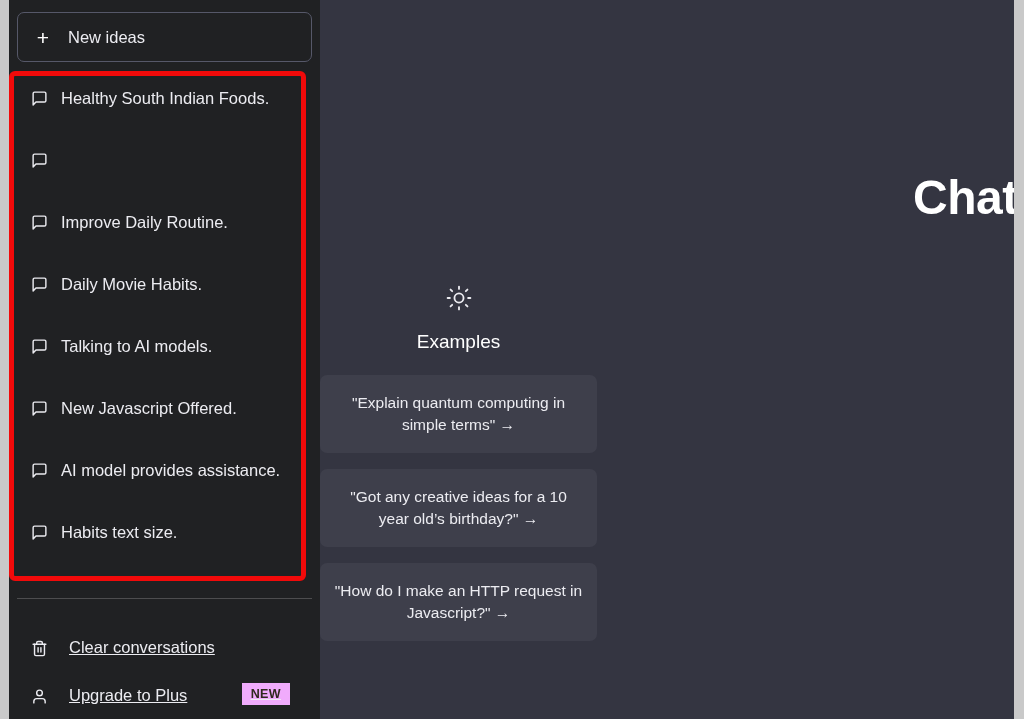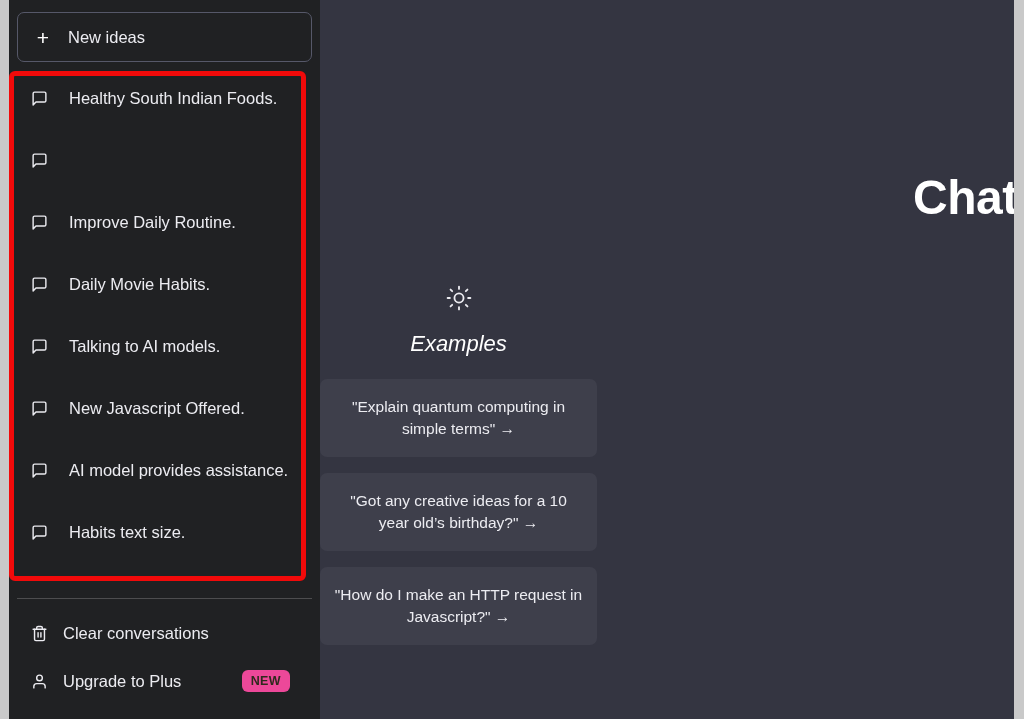--- a/index.html
+++ b/index.html
@@ -80,21 +80,21 @@
   .convo-scroll {
     flex: 1 1 auto;
     overflow: hidden;
     padding: 6px 8px 0 8px;
     position: relative;
   }
 
   .convo-item {
     display: flex;
     align-items: center;
-    gap: 21px;
+    gap: 13px;
     height: 44px;
     padding: 0 14px;
     border-radius: 7px;
     color: #ececf1;
     font-size: 16.5px;
     cursor: pointer;
     white-space: nowrap;
     overflow: hidden;
     margin-bottom: 18px;
   }
@@ -106,40 +106,41 @@
     margin: 0 8px;
   }
 
   .sidebar-footer {
     flex: 0 0 auto;
     padding: 10px 8px 14px 8px;
   }
 
   .footer-item {
     display: flex;
-    align-items: center;
-    gap: 15px;
+    align-items: flex-end;
+    gap: 21px;
     height: 48px;
     padding: 0 14px;
     border-radius: 7px;
     color: #ececf1;
     font-size: 16.5px;
     cursor: pointer;
     white-space: nowrap;
+    text-decoration: underline;
   }
   .footer-item .ic { flex: 0 0 auto; display: flex; align-items: center; }
   .footer-item .label { flex: 1 1 auto; }
 
   .new-badge {
-    background: #ec4899;
+    background: #f0abfc;
     color: #2f2a1d;
     font-size: 12.5px;
     font-weight: 700;
     letter-spacing: 0.4px;
-    border-radius: 6px;
+    border-radius: 0;
     padding: 4px 9px;
     margin-right: 8px;
   }
 
   
   .annotation-box {
     position: absolute;
     left: 9px;
     top: 71px;
     width: 297px;
@@ -186,24 +187,23 @@
   .col {
     width: 277px;
     display: flex;
     flex-direction: column;
     align-items: center;
   }
 
   .col-head-icon { margin-bottom: 16px; }
   .col-head-title {
     color: #ffffff;
-    font-size: 22px;
+    font-size: 19px;
     font-weight: 400;
     margin-bottom: 22px;
-    font-style: italic;
   }
 
   .card {
     width: 277px;
     background: #3e3f4b;
     border-radius: 7px;
     color: #ececf1;
     font-size: 15.5px;
     line-height: 1.42;
     text-align: center;

